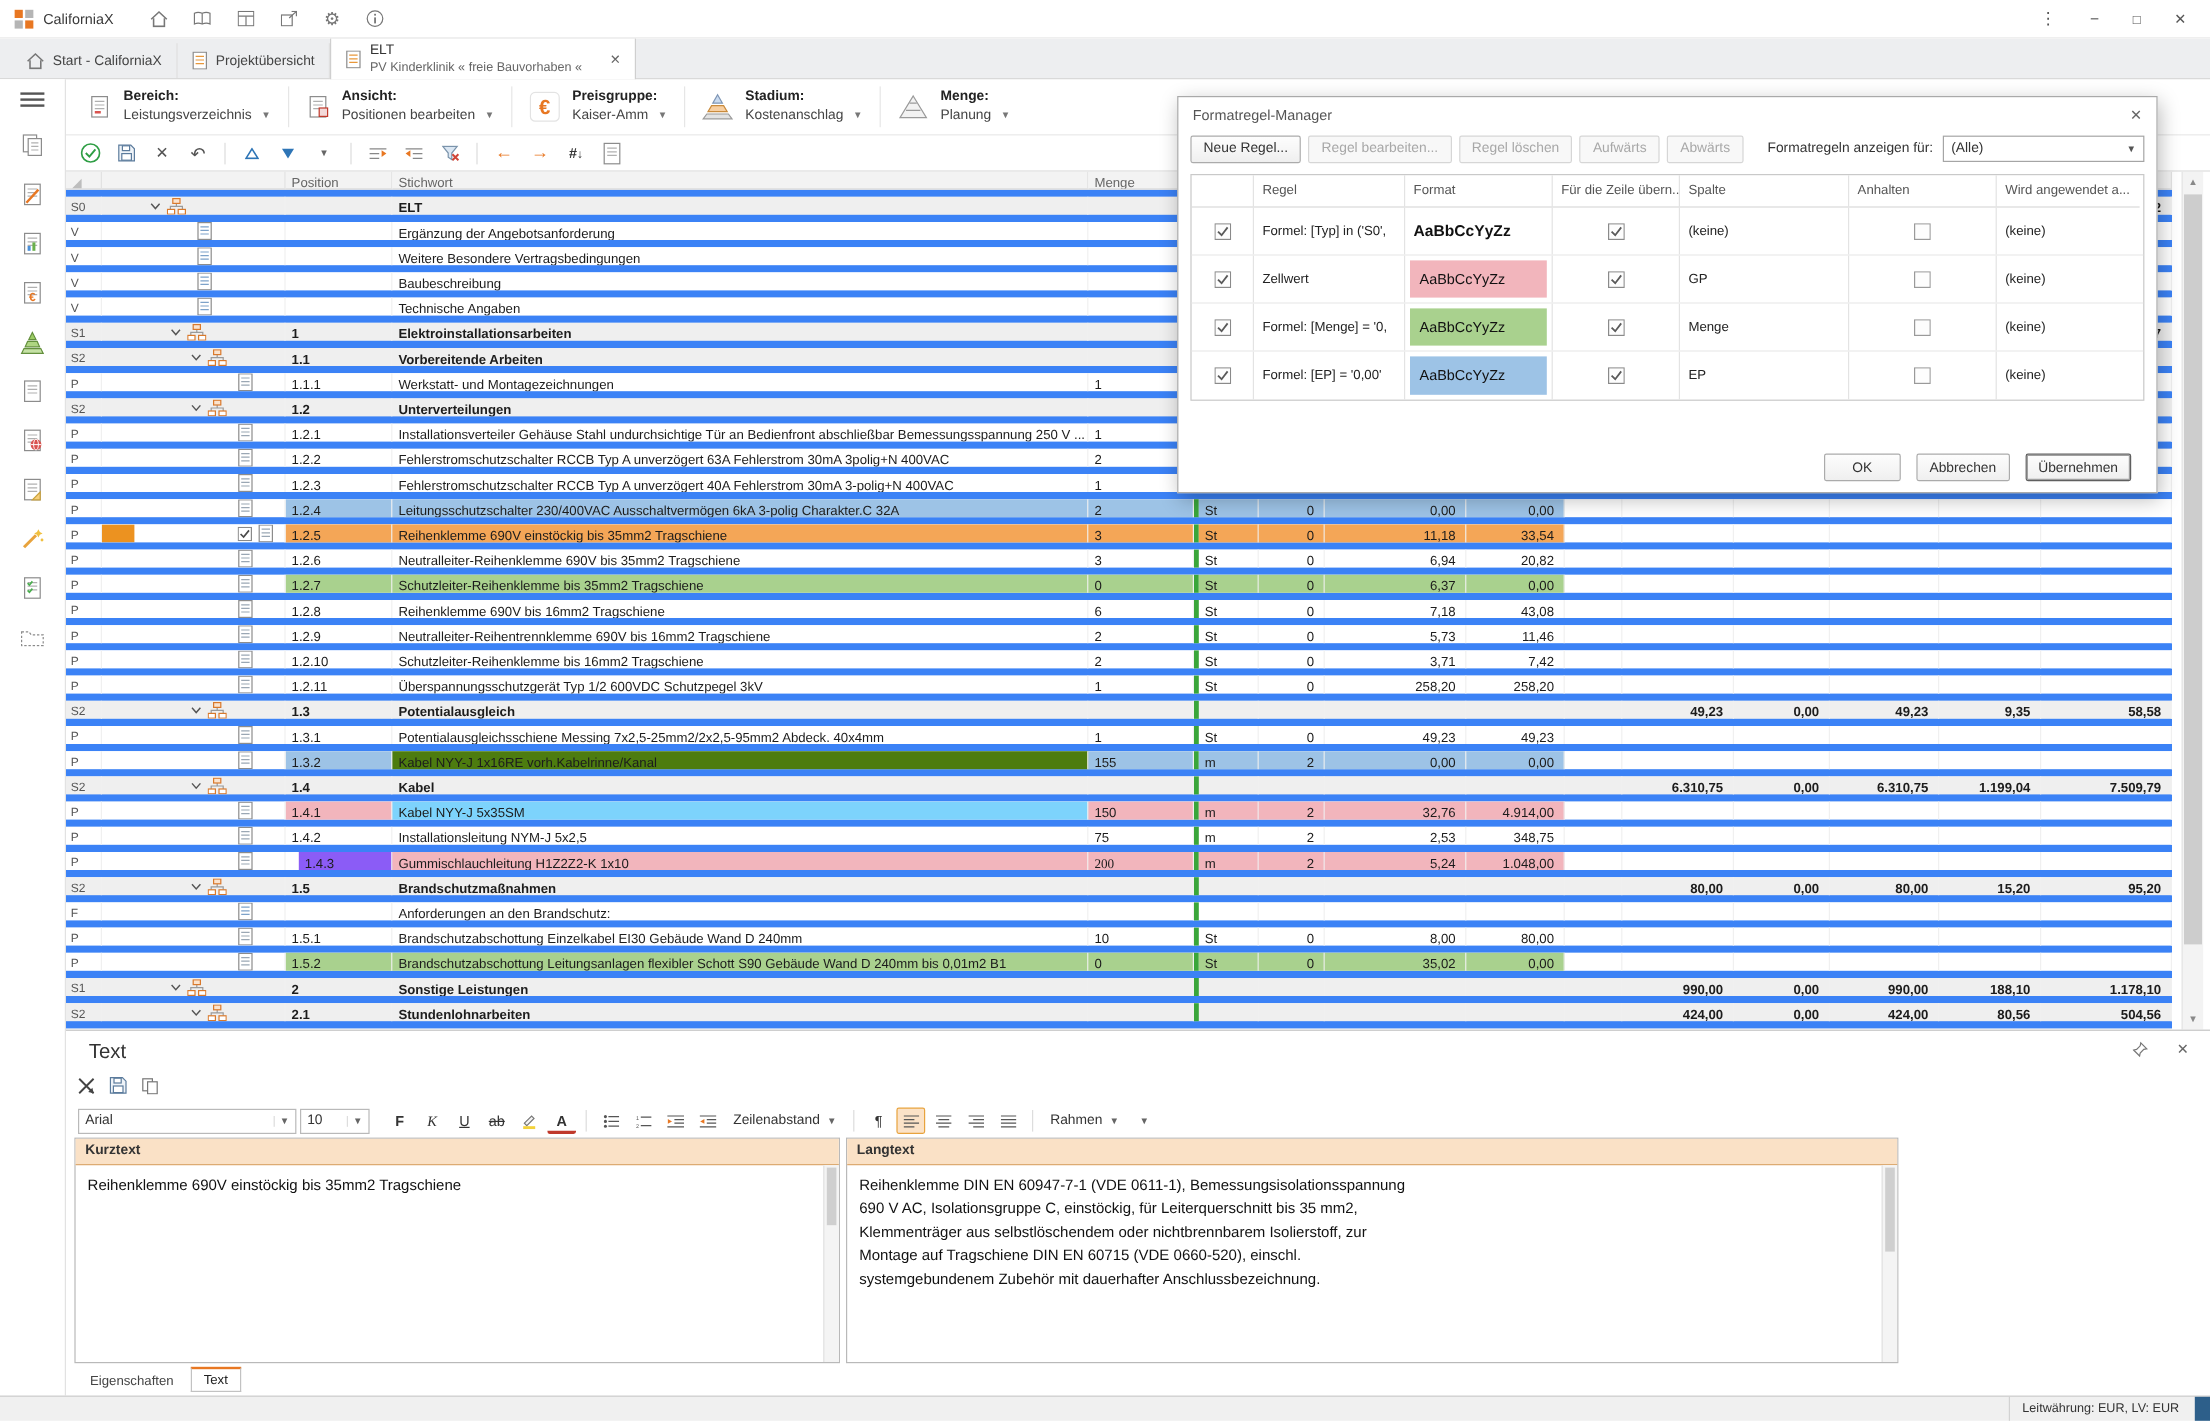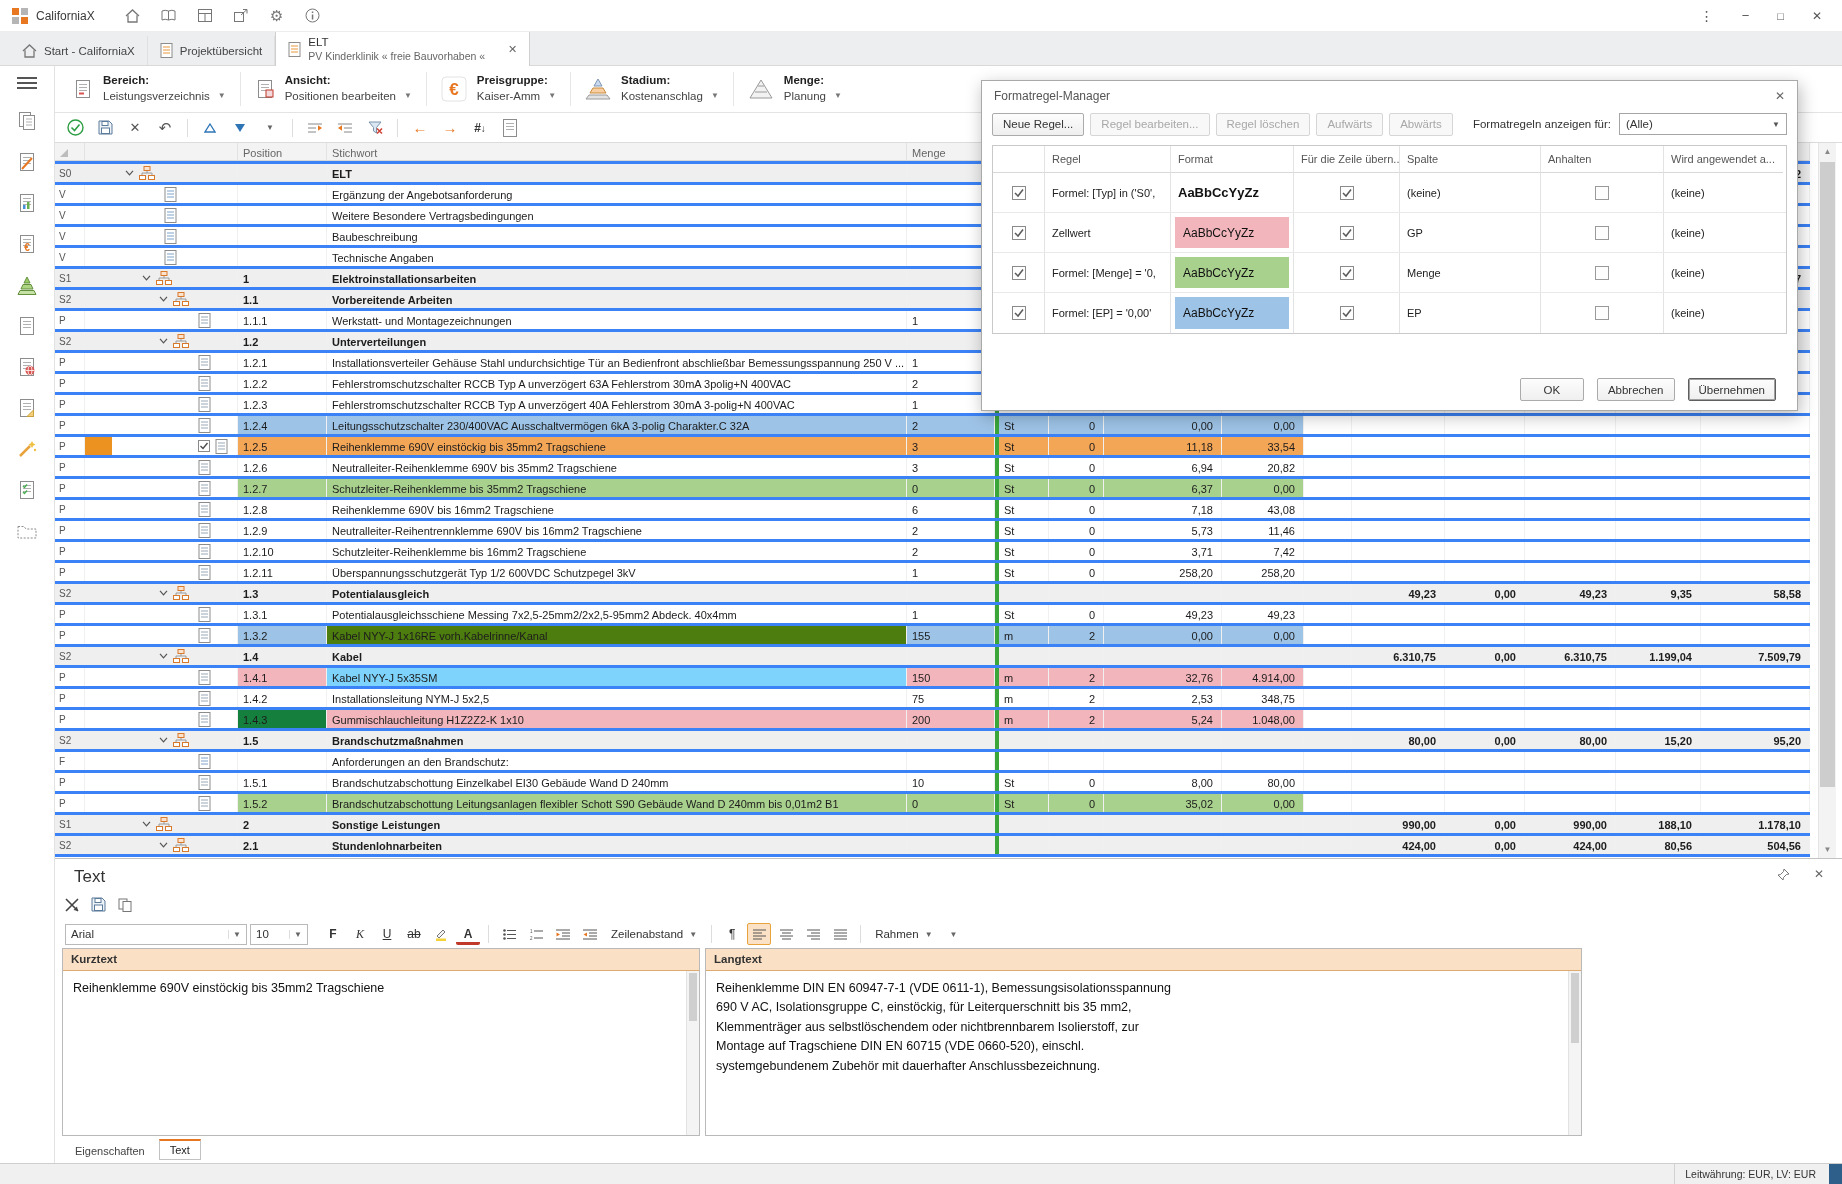--- a/index.html
+++ b/index.html
@@ -39,21 +39,21 @@
 .t2sep{width:1px;height:18px;background:#ddd;margin:0 4px}
 
 
 #sidebar{position:absolute;left:0;top:66px;width:55px;height:1097px;background:#fff;border-right:1px solid #e2e2e2;display:flex;flex-direction:column;align-items:center;z-index:45}
 #hamburger{margin:11px 0 20px;display:flex;flex-direction:column;gap:3px;cursor:default}
 #hamburger span{display:block;width:20px;height:2px;background:#555}
 .sb-icon{width:24px;height:24px;margin-bottom:17px;display:flex;align-items:center;justify-content:center}
 
 
 #lv{position:absolute;left:55px;top:143px;width:1755px;height:715px;overflow:hidden;z-index:1}
-.trow{display:grid;grid-template-columns:30px 153px 89px 580px 88px 4px 50px 55px 118px 82px 48px 93px 80px 91px 85px 109px;height:21px;border-bottom:3px solid #3b82f6;background:#fff}
+.trow{display:grid;grid-template-columns:30px 153px 89px 580px 88px 4px 50px 55px 118px 82px 48px 93px 80px 91px 85px 109px;height:21px;border-bottom:6px solid #3b82f6;background:#fff}
 .trow.sec{background:#efefef}
 .trow.sec .c-pos,.trow.sec .c-stich,.trow.sec .c-sum{font-weight:bold}
 .tc{font-size:11px;line-height:20px;overflow:hidden;white-space:nowrap;border-right:1px solid #f0f0f0;padding:0 5px;color:#1c1c1c}
 #lv-head .tc{background:#f3f3f3;color:#666;border-bottom:1px solid #d8d8d8;border-right:1px solid #e2e2e2}
 #lv-head{height:21px}
 #lv-head .c-green,.c-green{background:#3aa63a !important;border-right:none;padding:0}
 .c-type{font-size:10px;color:#555;padding-left:4px}
 .c-tree{position:relative;display:flex;align-items:center;padding:0}
 .c-dec,.c-ep,.c-gp,.c-sum{text-align:right;padding-right:8px}
 .sel-handle{position:absolute;left:0;top:0;bottom:0;width:27px;background:#ec9220}
@@ -1300,23 +1300,23 @@
             <span class="ticon">
               <svg width="13" height="15" viewBox="0 0 13 15">
                 <rect x="1" y="0.5" width="11" height="14" fill="#fff" stroke="#8c8c8c"></rect>
                 <line x1="3" y1="4" x2="10" y2="4" stroke="#9aa7b4"></line>
                 <line x1="3" y1="7" x2="10" y2="7" stroke="#9aa7b4"></line>
                 <line x1="3" y1="10" x2="10" y2="10" stroke="#9aa7b4"></line>
               </svg>
             </span>
           </span>
         </div>
-        <div class="tc c-pos" style="background: #15803d;">1.4.3</div>
+        <div class="tc c-pos" style="background: #8b5cf6; margin-left: 11px;">1.4.3</div>
         <div class="tc c-stich" style="background: rgb(242, 181, 188);">Gummischlauchleitung H1Z2Z2-K 1x10</div>
-        <div class="tc c-menge" style="background: rgb(242, 181, 188);">200</div>
+        <div class="tc c-menge" style="background: rgb(242, 181, 188); font-family: Liberation Serif, serif;">200</div>
         <div class="tc c-green"></div>
         <div class="tc c-unit" style="background: rgb(242, 181, 188);">m</div>
         <div class="tc c-dec" style="background: rgb(242, 181, 188);">2</div>
         <div class="tc c-ep" style="background: rgb(242, 181, 188);">5,24</div>
         <div class="tc c-gp" style="background: rgb(242, 181, 188);">1.048,00</div>
         <div class="tc c-gap"></div>
         <div class="tc c-sum"></div>
         <div class="tc c-sum"></div>
         <div class="tc c-sum"></div>
         <div class="tc c-sum"></div>

